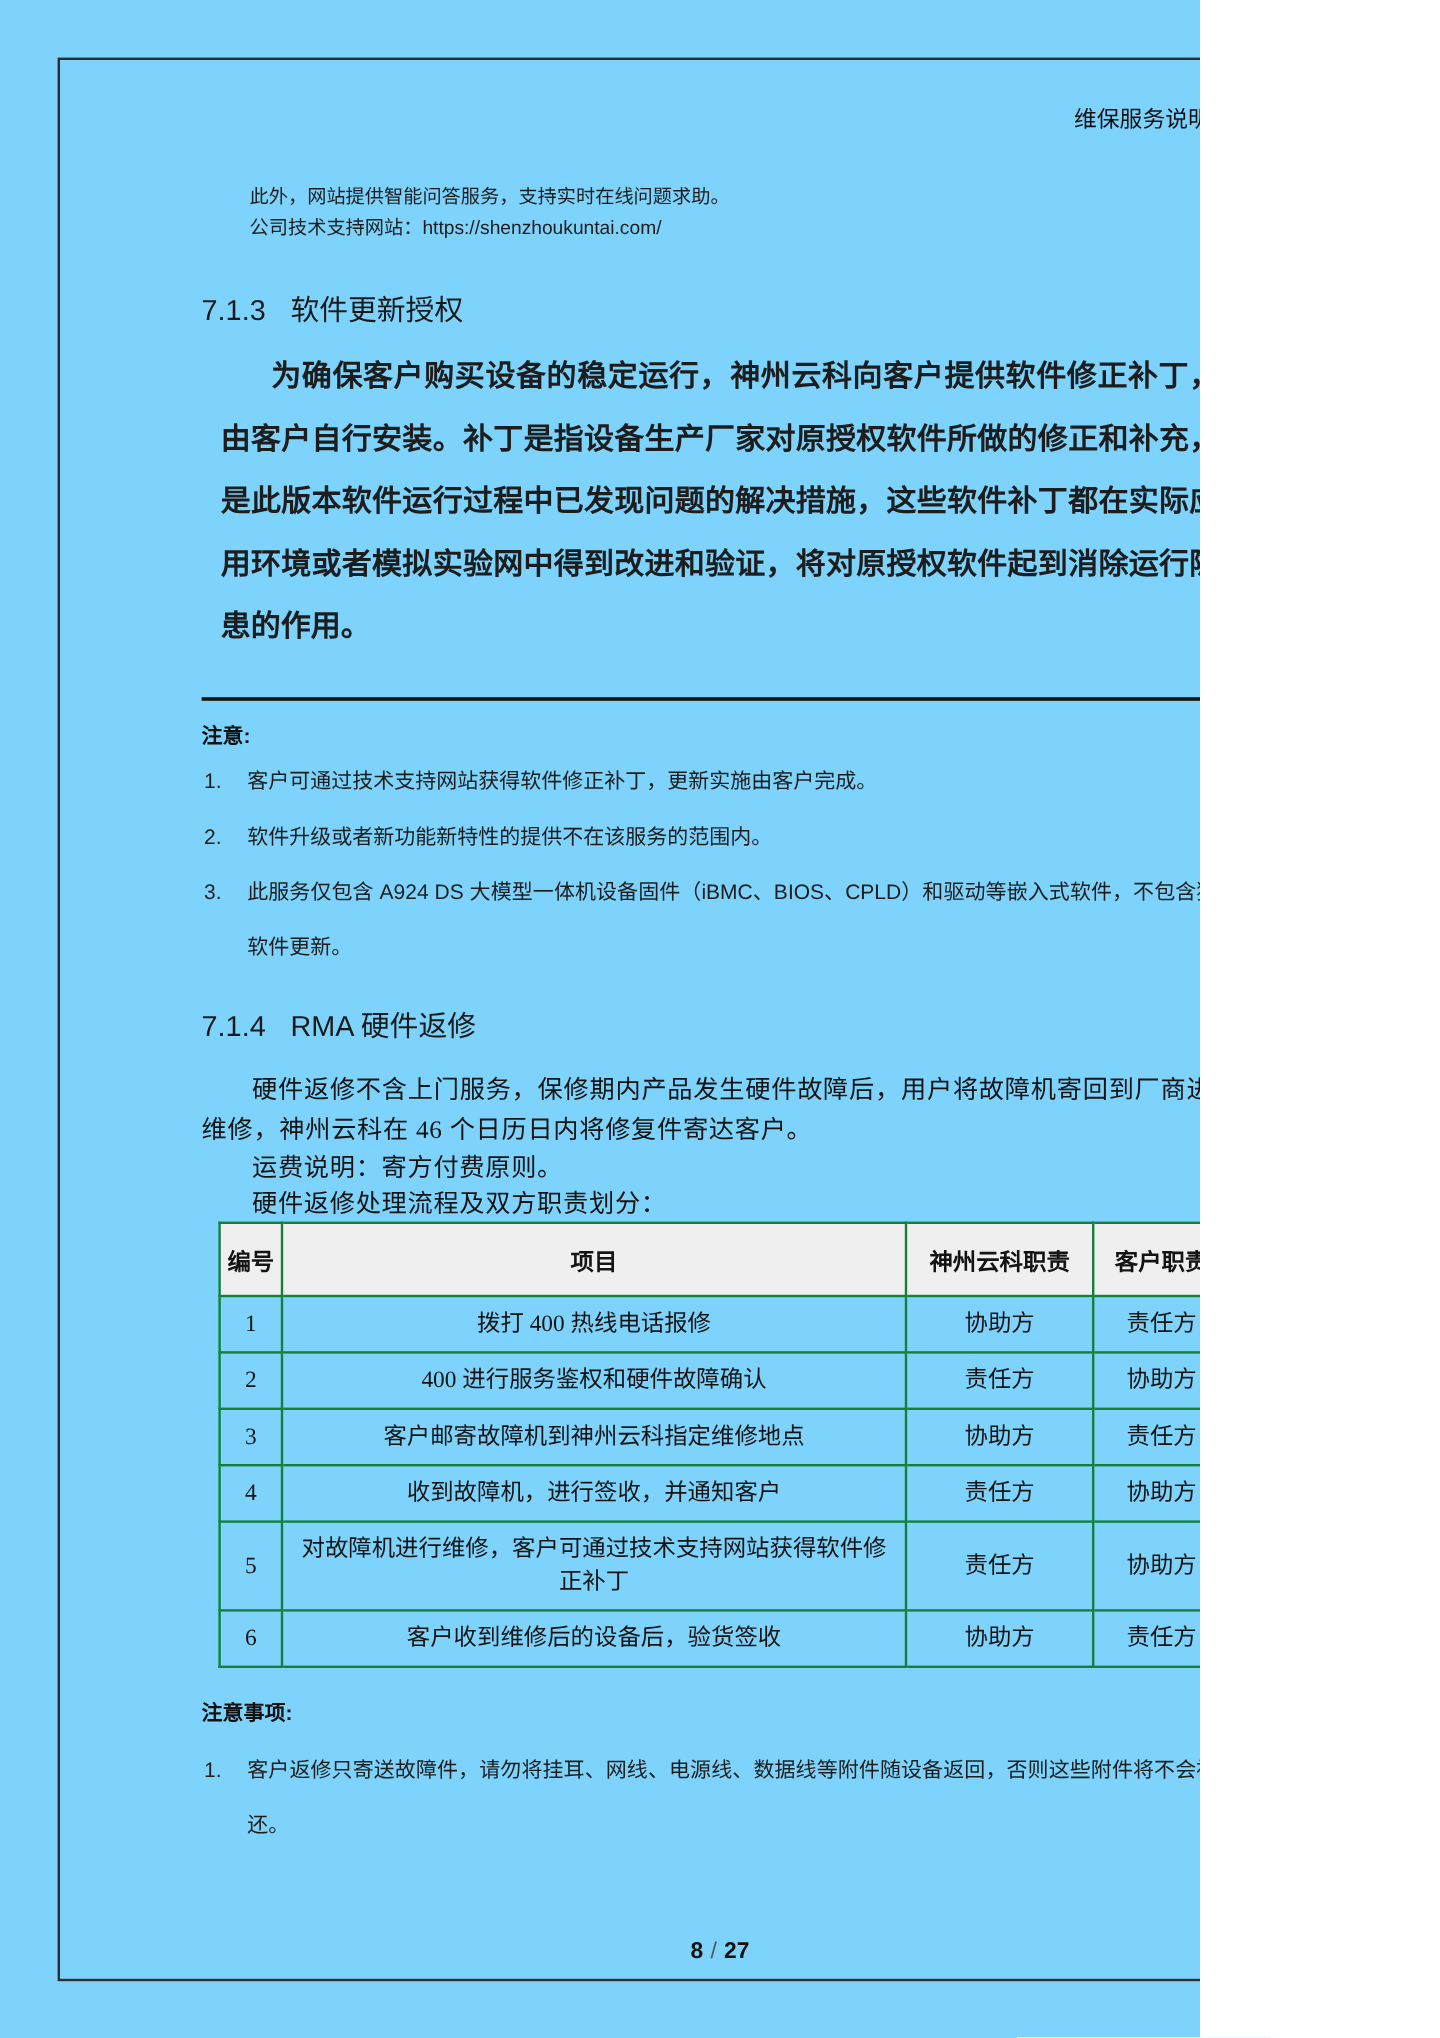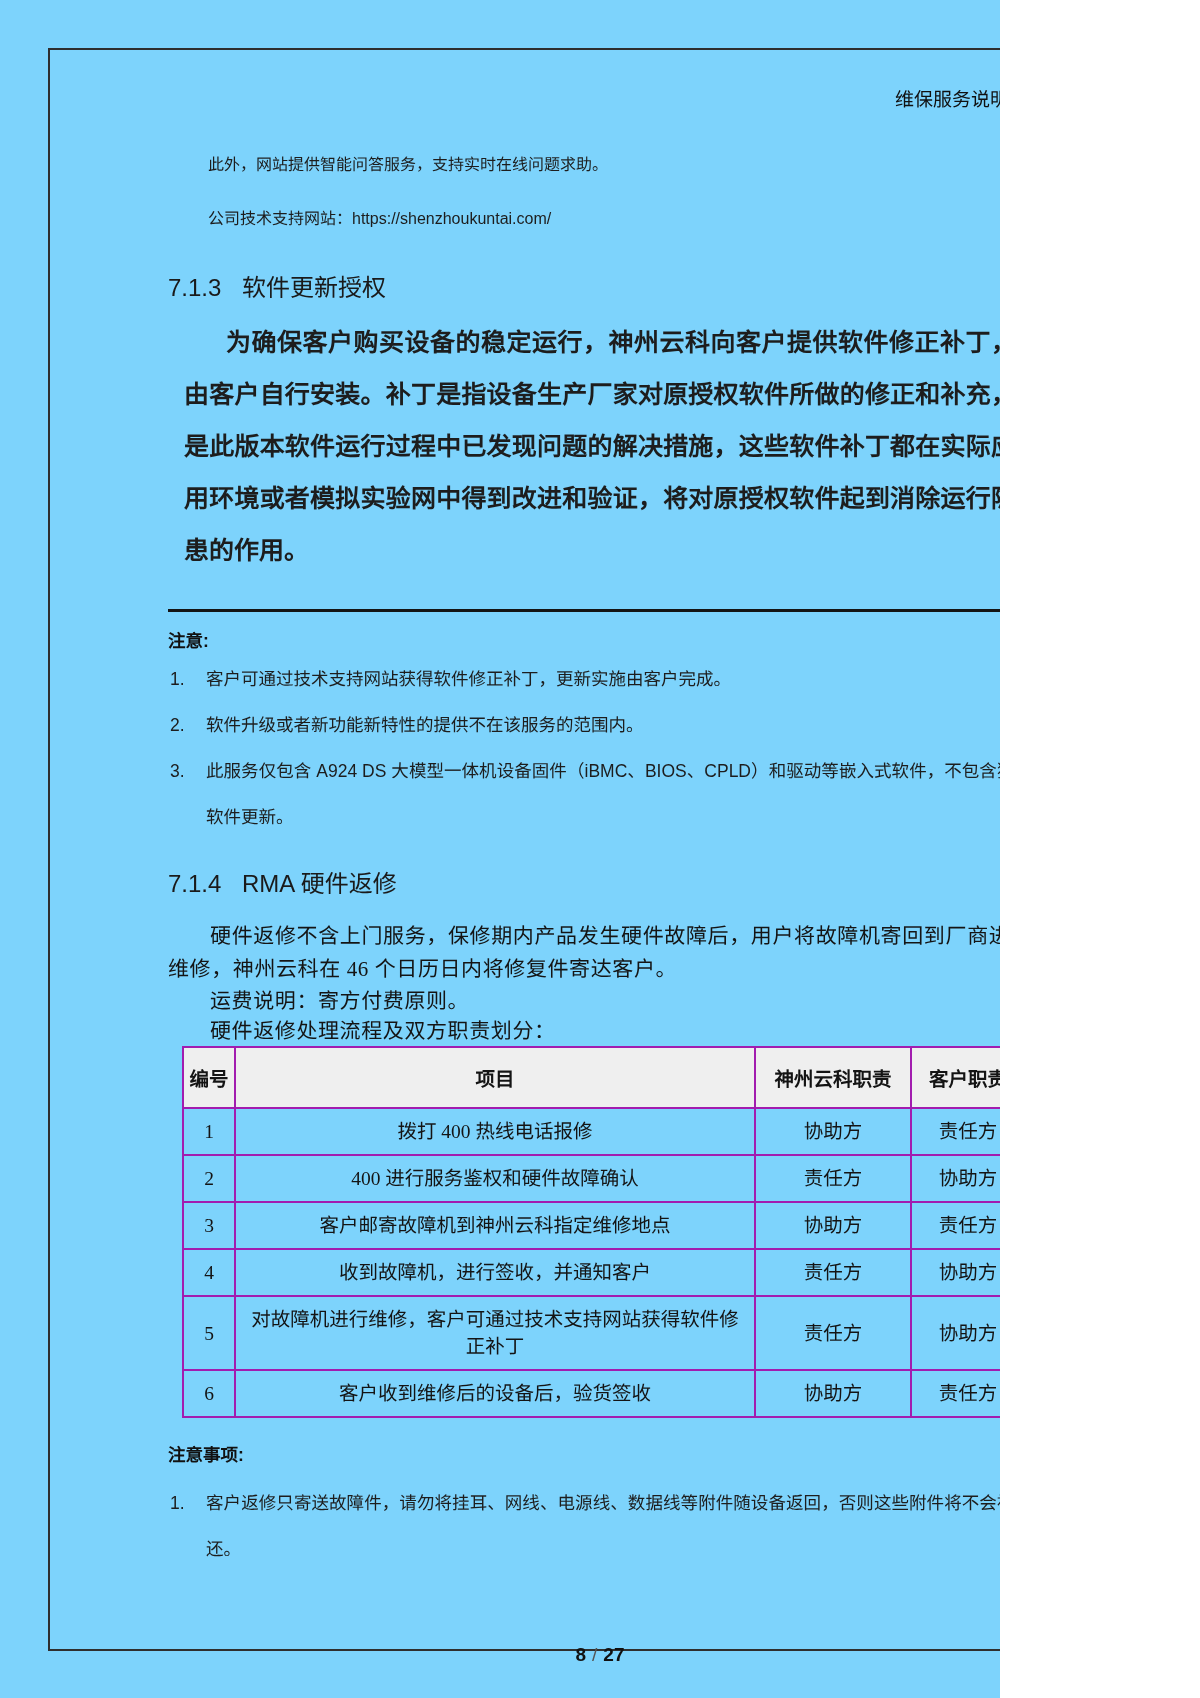--- a/index.html
+++ b/index.html
@@ -28,21 +28,21 @@
     font-size: 19px;
     color: #101010;
   }
   .content {
     position: absolute;
     left: 168px; top: 48px;
     width: 864px;
   }
   .p-intro { margin: 0; font-size: 16px; line-height: 26px; text-indent: 40px; color: #1d1d1d; }
   #p-intro-1 { margin-top: 104px; }
-  #p-intro-2 { margin-top: 28px; }
+  #p-intro-2 { }
 
   .section-heading {
     margin: 40px 0 0;
     font-size: 24px;
     line-height: 32px;
     font-weight: 400;
     color: #1a1a1a;
   }
   .heading-number { display: inline-block; min-width: 62px; margin-right: 12px; }
 
@@ -79,21 +79,21 @@
 
   .rma-table {
     margin: 0 0 0 14px;
     border-collapse: collapse;
     width: 842px;
     table-layout: fixed;
     font-family: "Liberation Serif", serif;
     font-size: 19.5px;
     color: #141414;
   }
-  .rma-table th, .rma-table td { border: 2px solid #a21caf; }
+  .rma-table th, .rma-table td { border: 2px solid #15803d; }
   .rma-table th {
     background: #efefef;
     font-weight: 700;
     padding: 15px 4px;
     text-align: center;
   }
   .rma-table td { padding: 9px 12px; line-height: 27px; }
   .c-num, .c-role { text-align: center; }
   .c-item { text-align: center; }
 

